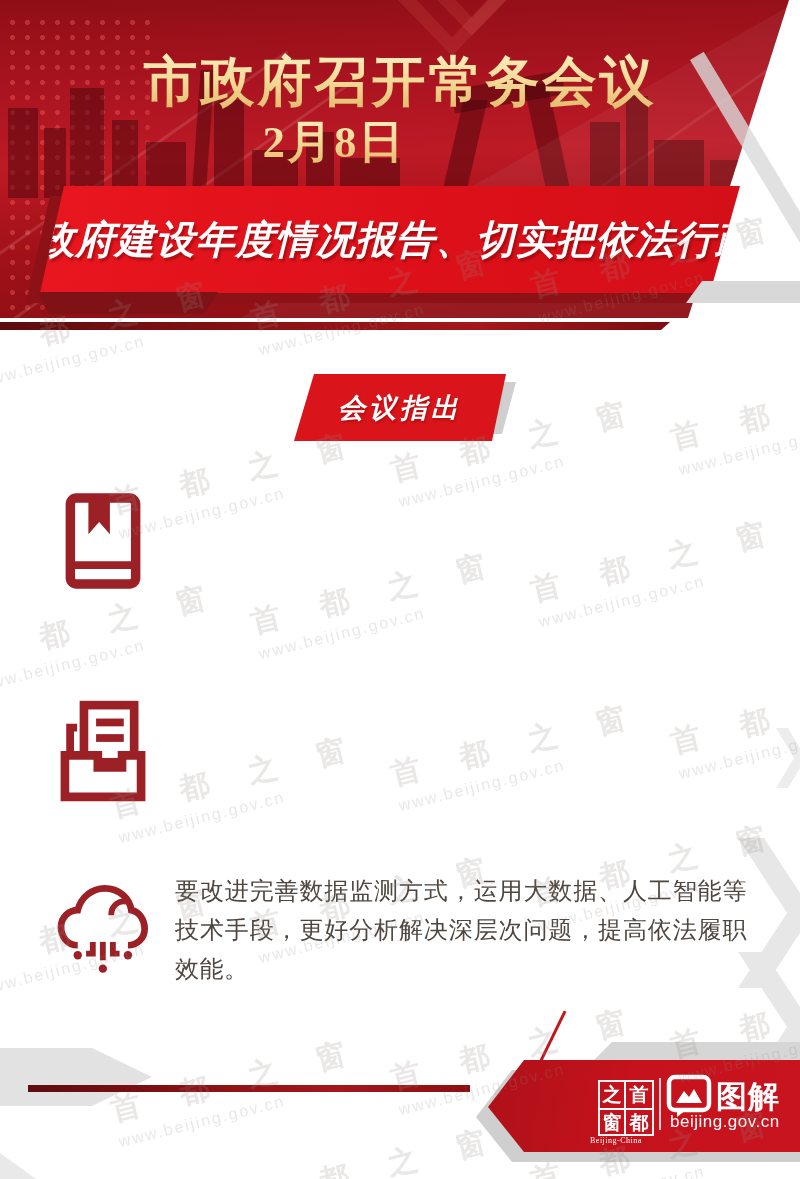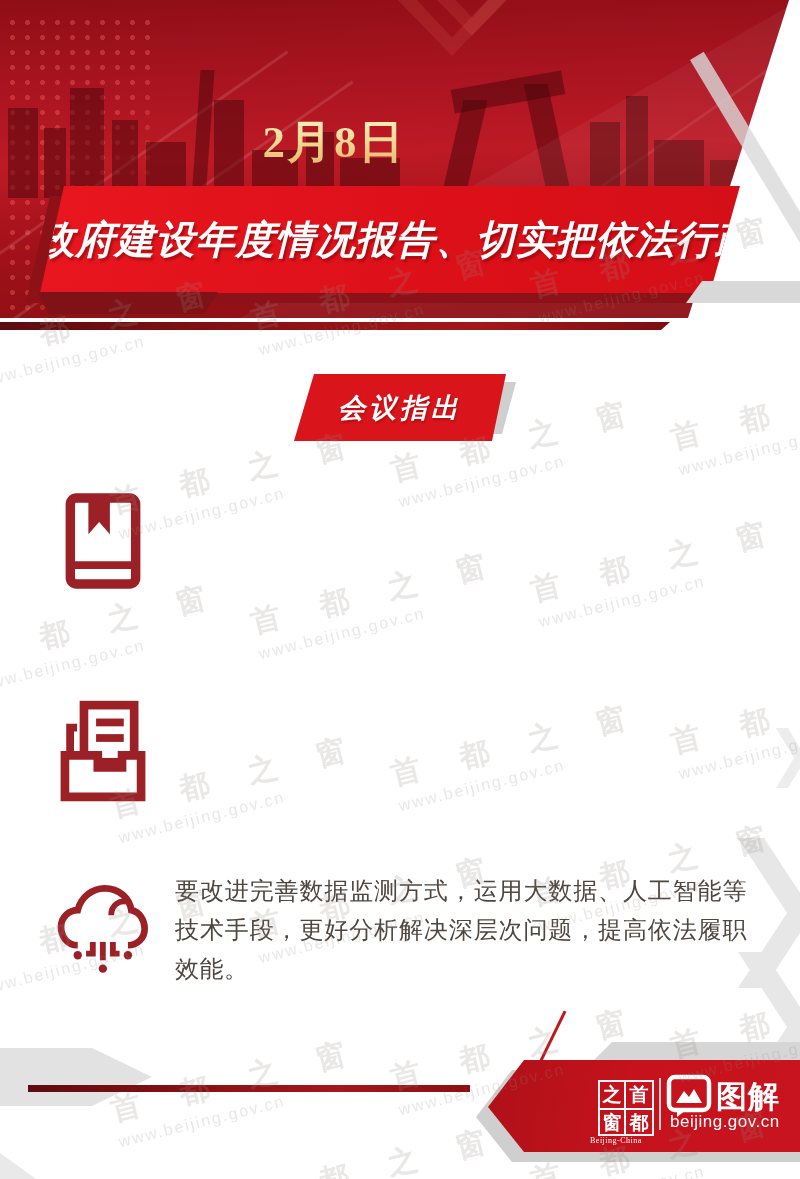--- a/index.html
+++ b/index.html
@@ -143,20 +143,21 @@
       <div class="abs bld" style="left:452px;top:80px;width:112px;height:24px;transform:rotate(-10deg);"></div>
       <div class="abs bld" style="left:590px;top:122px;width:30px;height:80px;"></div>
       <div class="abs bld" style="left:626px;top:96px;width:22px;height:106px;"></div>
       <div class="abs bld" style="left:654px;top:140px;width:50px;height:62px;"></div>
       <div class="abs bld" style="left:710px;top:160px;width:70px;height:42px;opacity:.8;"></div>
     </div>
     <div class="abs hdr-sheen"></div>
   </div>
   <div class="abs hdr-gray-sliver"></div>
 
+  <div class="abs title">市政府召开常务会议</div>
   <div class="abs date">2月8日</div>
 
   <div class="abs banner-shadow"></div>
   <div class="abs banner">
     <span>研究2021年法治政府建设年度情况报</span>
     <span>告、切实把依法行政的责任扛在肩上</span>
   </div>
   <div class="abs maroon-wedge"></div>
   <div class="abs thin-line"></div>
   <div class="abs gray-band-tr"></div>

